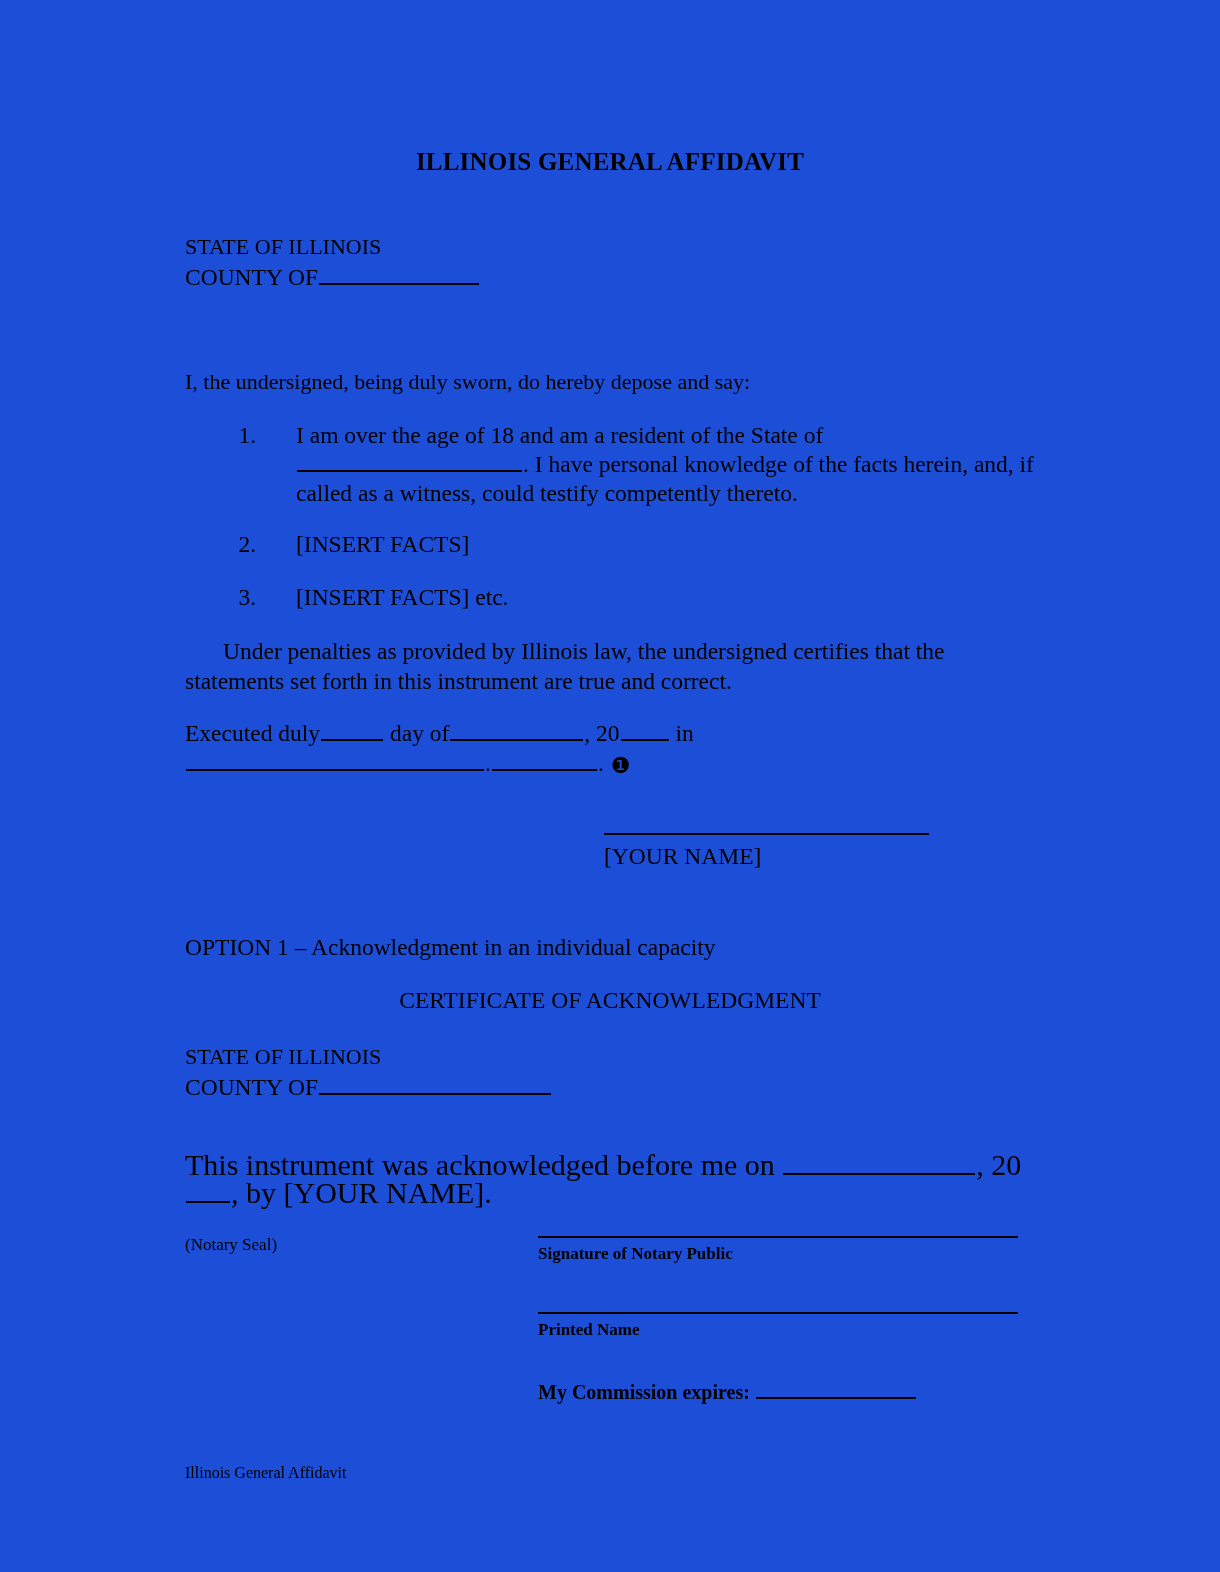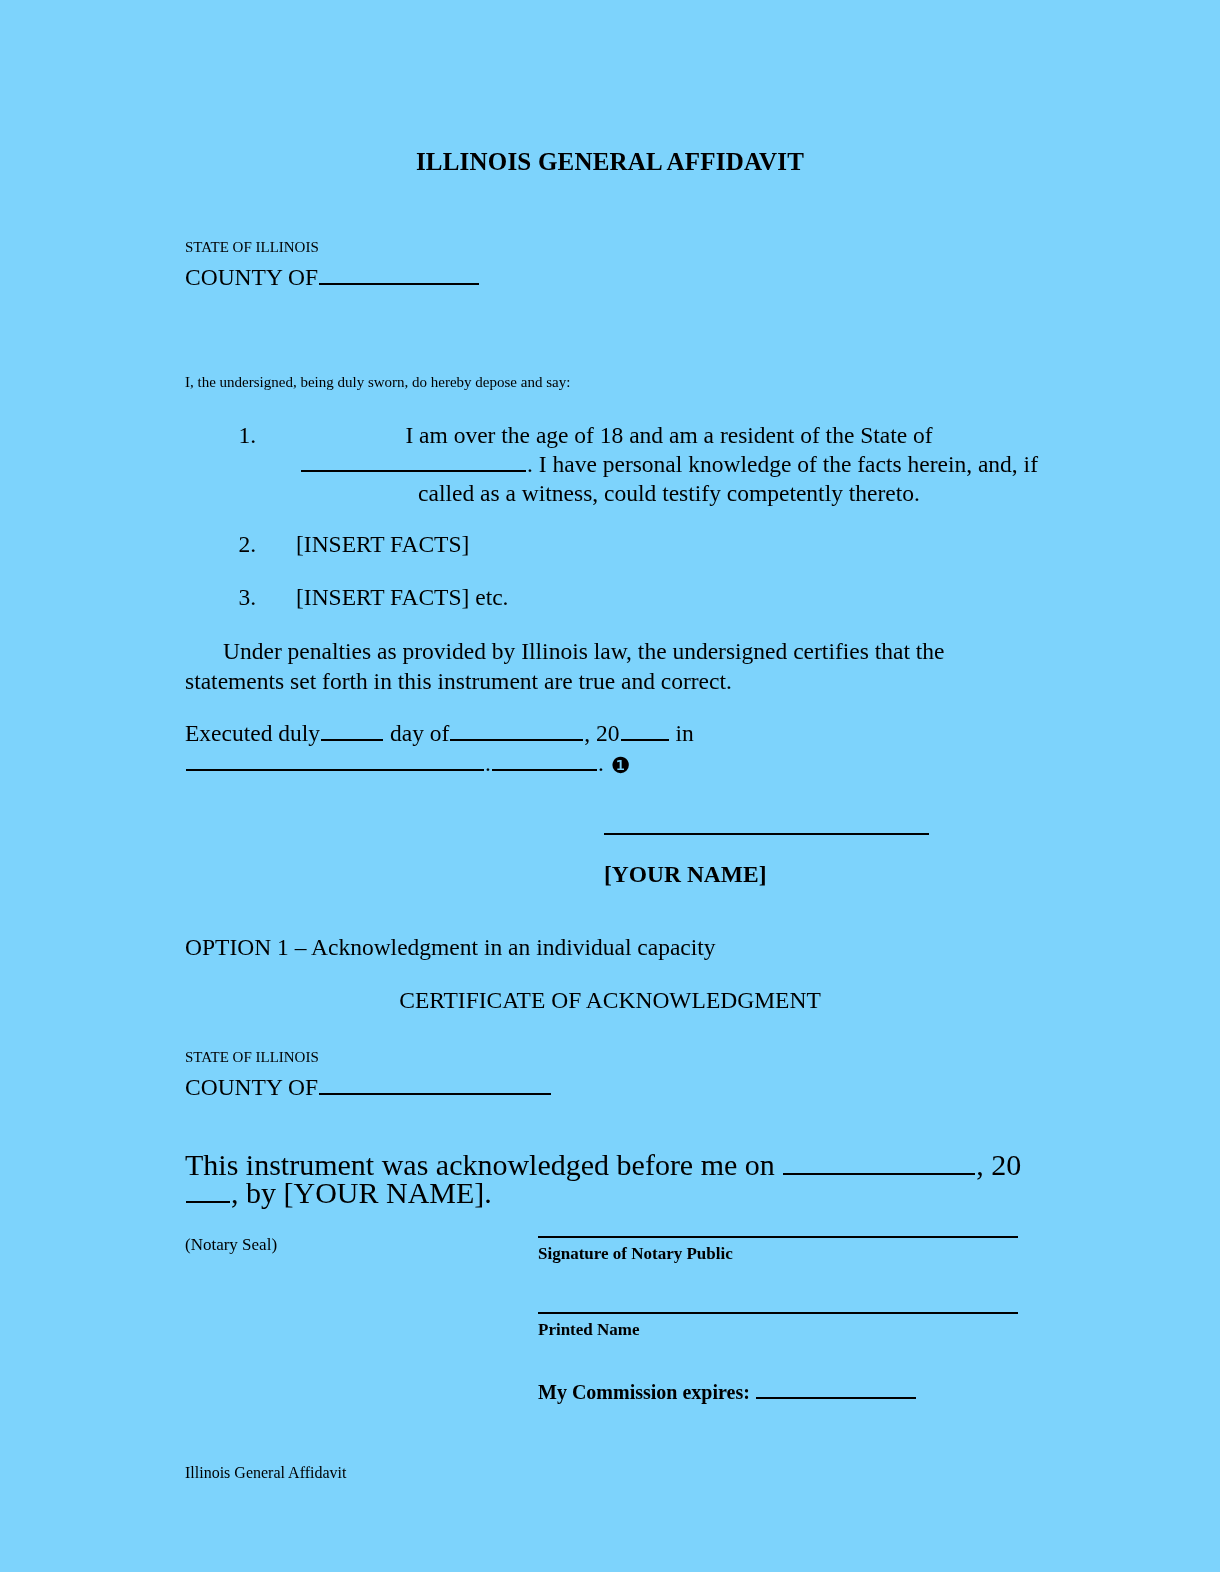--- a/index.html
+++ b/index.html
@@ -11,39 +11,39 @@
     width: 1220px;
     height: 1572px;
     position: relative;
     font-family: "Liberation Serif", "DejaVu Serif", serif;
     color: #000000;
     overflow: hidden;
   }
   .page {
     position: absolute;
     inset: 0;
-    background: #7dd3fc;
+    background: #1d4ed8;
   }
 
   
   .doc-title {
     position: absolute;
     top: 148px;
     left: 0;
     width: 1220px;
     text-align: center;
     font-size: 25px;
     font-weight: bold;
     letter-spacing: 0.2px;
   }
 
   
   .blk {
     position: absolute;
-    font-size: 15px;
+    font-size: 22px;
     line-height: 30px;
     white-space: pre;
   }
   .blk-wrap {
     position: absolute;
     font-size: 23.5px;
     line-height: 30px;
   }
 
   .state-line   { left: 185px; top: 232px; }
@@ -60,21 +60,20 @@
   .list-num {
     position: absolute;
     left: 0;
     top: 0;
     width: 34px;
     text-align: right;
   }
   .list-body {
     margin-left: 74px;
     display: block;
-    text-align: center;
   }
   .li1 { left: 222px; top: 421px; width: 820px; }
   .li2 { left: 222px; top: 530px; }
   .li3 { left: 222px; top: 583px; }
 
   .under-pen  { left: 185px; top: 636px; width: 830px; text-indent: 38px; }
 
   .executed   { left: 185px; top: 718px; width: 830px; }
 
   
@@ -115,22 +114,21 @@
     width: 330px;
   }
   .sig-rule {
     border-bottom: 2px solid #000;
     height: 1px;
     width: 325px;
   }
   .sig-name {
     font-size: 23.5px;
     line-height: 30px;
-    padding-top: 24px;
-    font-weight: bold;
+    padding-top: 6px;
   }
 
   
   .option-line {
     position: absolute;
     left: 185px;
     top: 934px;
     font-size: 23.5px;
   }
   .cert-heading {

